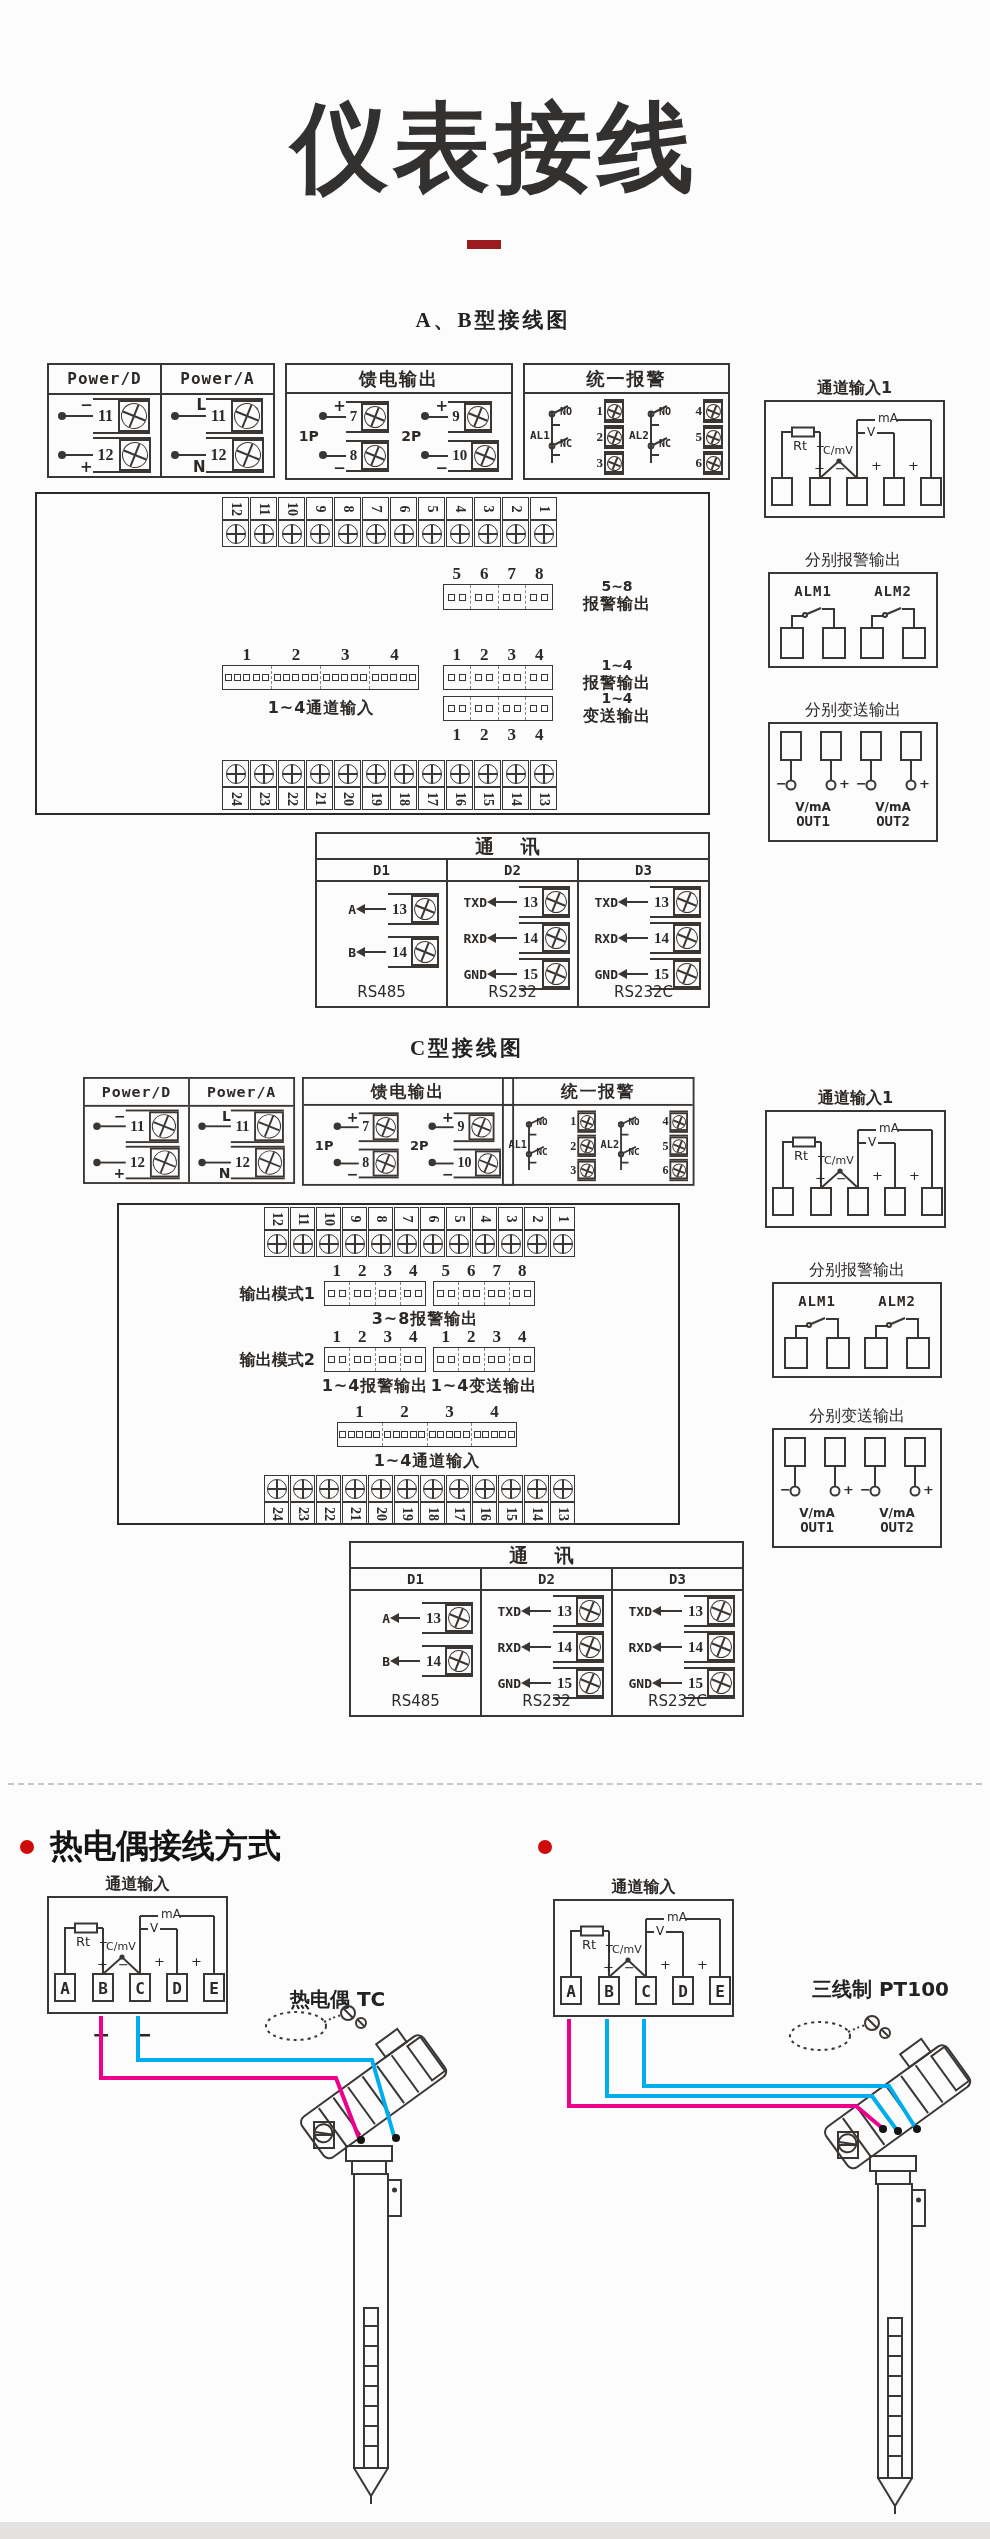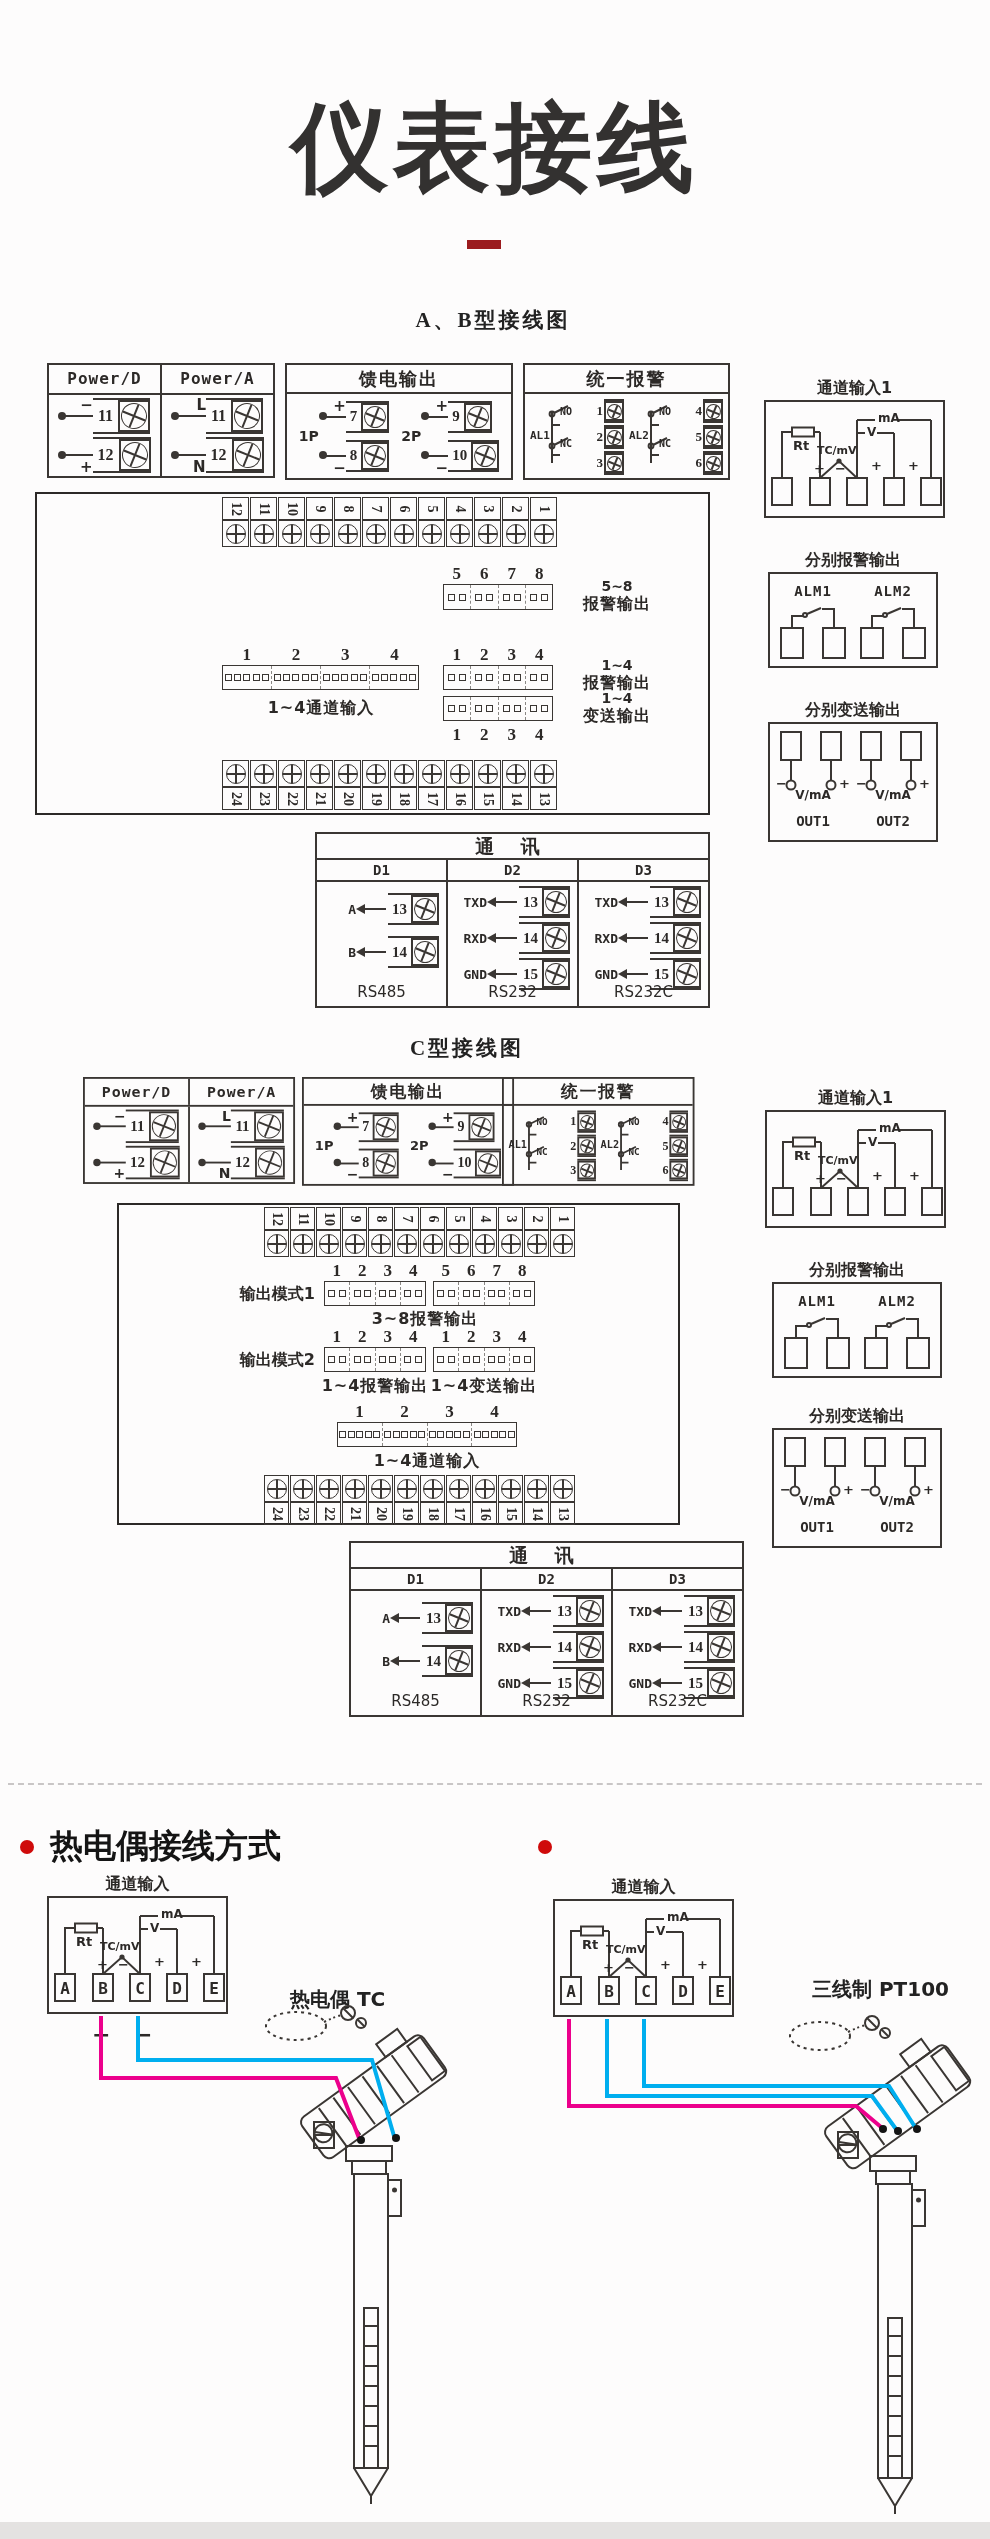--- a/index.html
+++ b/index.html
@@ -87,41 +87,41 @@
 .ccol.d1 .crow{margin-top:11px}
 .clabel{min-width:32px;text-align:right;font-size:13px;font-weight:700;margin-right:2px;font-family:"DejaVu Sans Mono",monospace}
 .carrow{width:28px;height:2px;background:var(--ln);position:relative;margin-right:2px}
 .carrow::before{content:'';position:absolute;left:-2px;top:-4px;border-top:5px solid transparent;border-bottom:5px solid transparent;border-right:9px solid var(--ln)}
 .cfoot{position:absolute;bottom:5px;left:0;right:0;text-align:center;font-weight:400;font-size:15px}
 
 .chpanel{width:195px}
 .ch-title{text-align:center;font-size:16px;font-weight:700;height:20px;margin-bottom:2px}
 .ch-box{position:relative;width:181px;height:118px;border:2.2px solid var(--ln);margin:0 auto}
 .ch-box svg{position:absolute;left:0;top:0}
-.ch-t,.ch-s{position:absolute;font-weight:700}
+.ch-t,.ch-s{position:absolute;font-weight:400}
 .t-rt{left:27px;top:36px;font-size:13px}
 .t-tc{left:51px;top:42px;font-size:11px}
 .t-v{left:101px;top:23px;font-size:12px}
 .t-ma{left:112px;top:9px;font-size:12px}
 .ch-s{font-size:13px}
 .sg0{left:48px;top:59px}.sg1{left:69px;top:59px}.sg2{left:105px;top:56px}.sg3{left:142px;top:56px}
 .iol{position:absolute;width:20px;text-align:center;top:81px;font-size:16px;font-weight:700;font-family:"DejaVu Sans Mono",monospace}
 
 .panelw{width:194px}
-.panel-title{text-align:center;font-size:16px;font-weight:700;height:18px;margin-bottom:4px}
+.panel-title{text-align:center;font-size:16px;font-weight:400;height:18px;margin-bottom:4px}
 .alm-box{width:170px;height:96px;border:2.4px solid var(--ln);margin:0 auto;display:flex;justify-content:space-evenly}
 .alm-g{position:relative;width:74px}
 .alm-name{position:absolute;top:9px;left:0;right:0;text-align:center;font-size:14px;font-weight:600;font-family:"DejaVu Sans Mono",monospace;letter-spacing:1px}
 .alm-g svg{position:absolute;left:0;top:28px}
 .out-box{width:170px;height:120px;border:2.4px solid var(--ln);margin:0 auto;display:flex;justify-content:space-evenly}
 .out-g{position:relative;width:74px}
 .out-g svg{position:absolute;left:0;top:0}
 .out-minus{position:absolute;left:0px;top:52px;font-size:13px;font-weight:700}
 .out-plus{position:absolute;left:63px;top:52px;font-size:13px;font-weight:700}
-.out-vma{position:absolute;left:0;right:0;top:64px;text-align:center;font-size:12px;font-weight:700}
+.out-vma{position:absolute;left:0;right:0;top:76px;text-align:center;font-size:12px;font-weight:700}
 .out-name{position:absolute;left:0;right:0;top:89px;text-align:center;font-size:14px;font-weight:700;font-family:"DejaVu Sans Mono",monospace}
 
 .dashed-sep{position:absolute;left:8px;right:8px;top:1783px;border-top:2px dashed #c9c6c6}
 .bh{position:absolute;font-size:33px;font-weight:800;color:#141414}
 .bullet{position:absolute;width:14px;height:14px;border-radius:50%;background:var(--bullet)}
 .sensor-label{position:absolute;font-size:20px;font-weight:700;color:#222}
 .wire-sign{position:absolute;font-size:22px;font-weight:800}
 .footer-bar{position:absolute;left:0;right:0;top:2522px;height:17px;background:#e4e2e1}
 svg .ln{stroke:var(--ln);stroke-width:2;fill:none}
 svg .lnf{fill:var(--ln);stroke:none}

